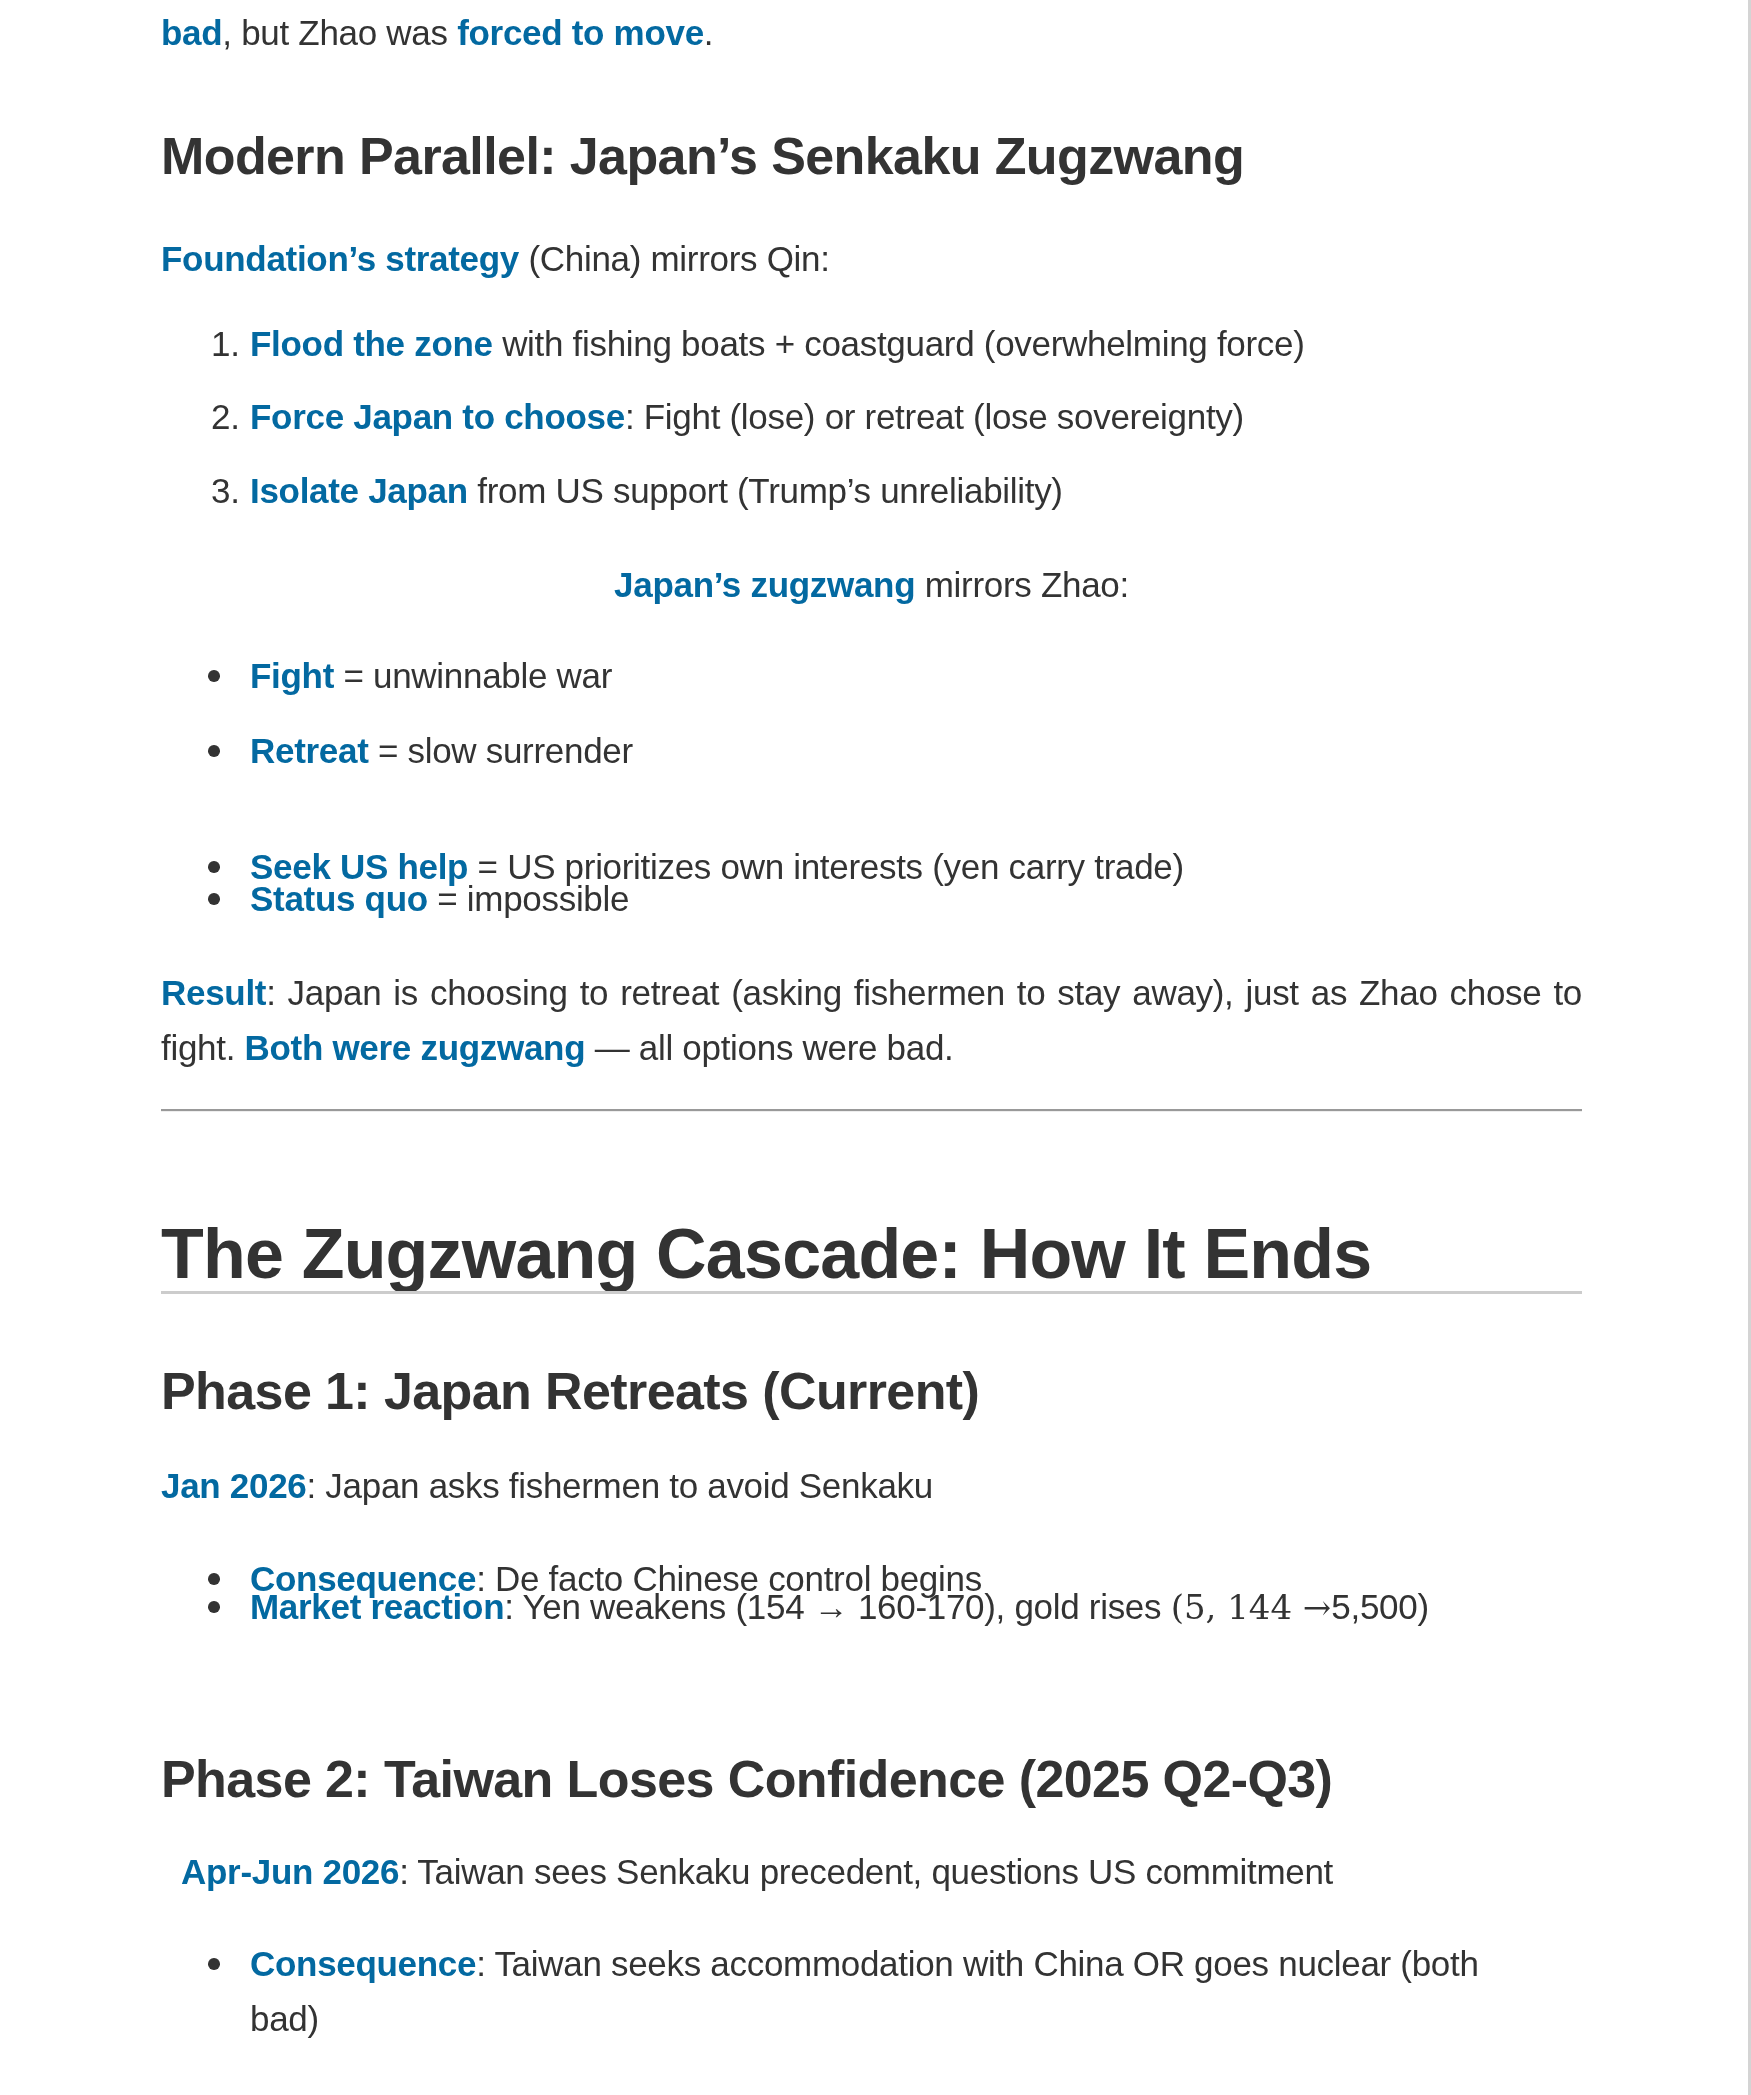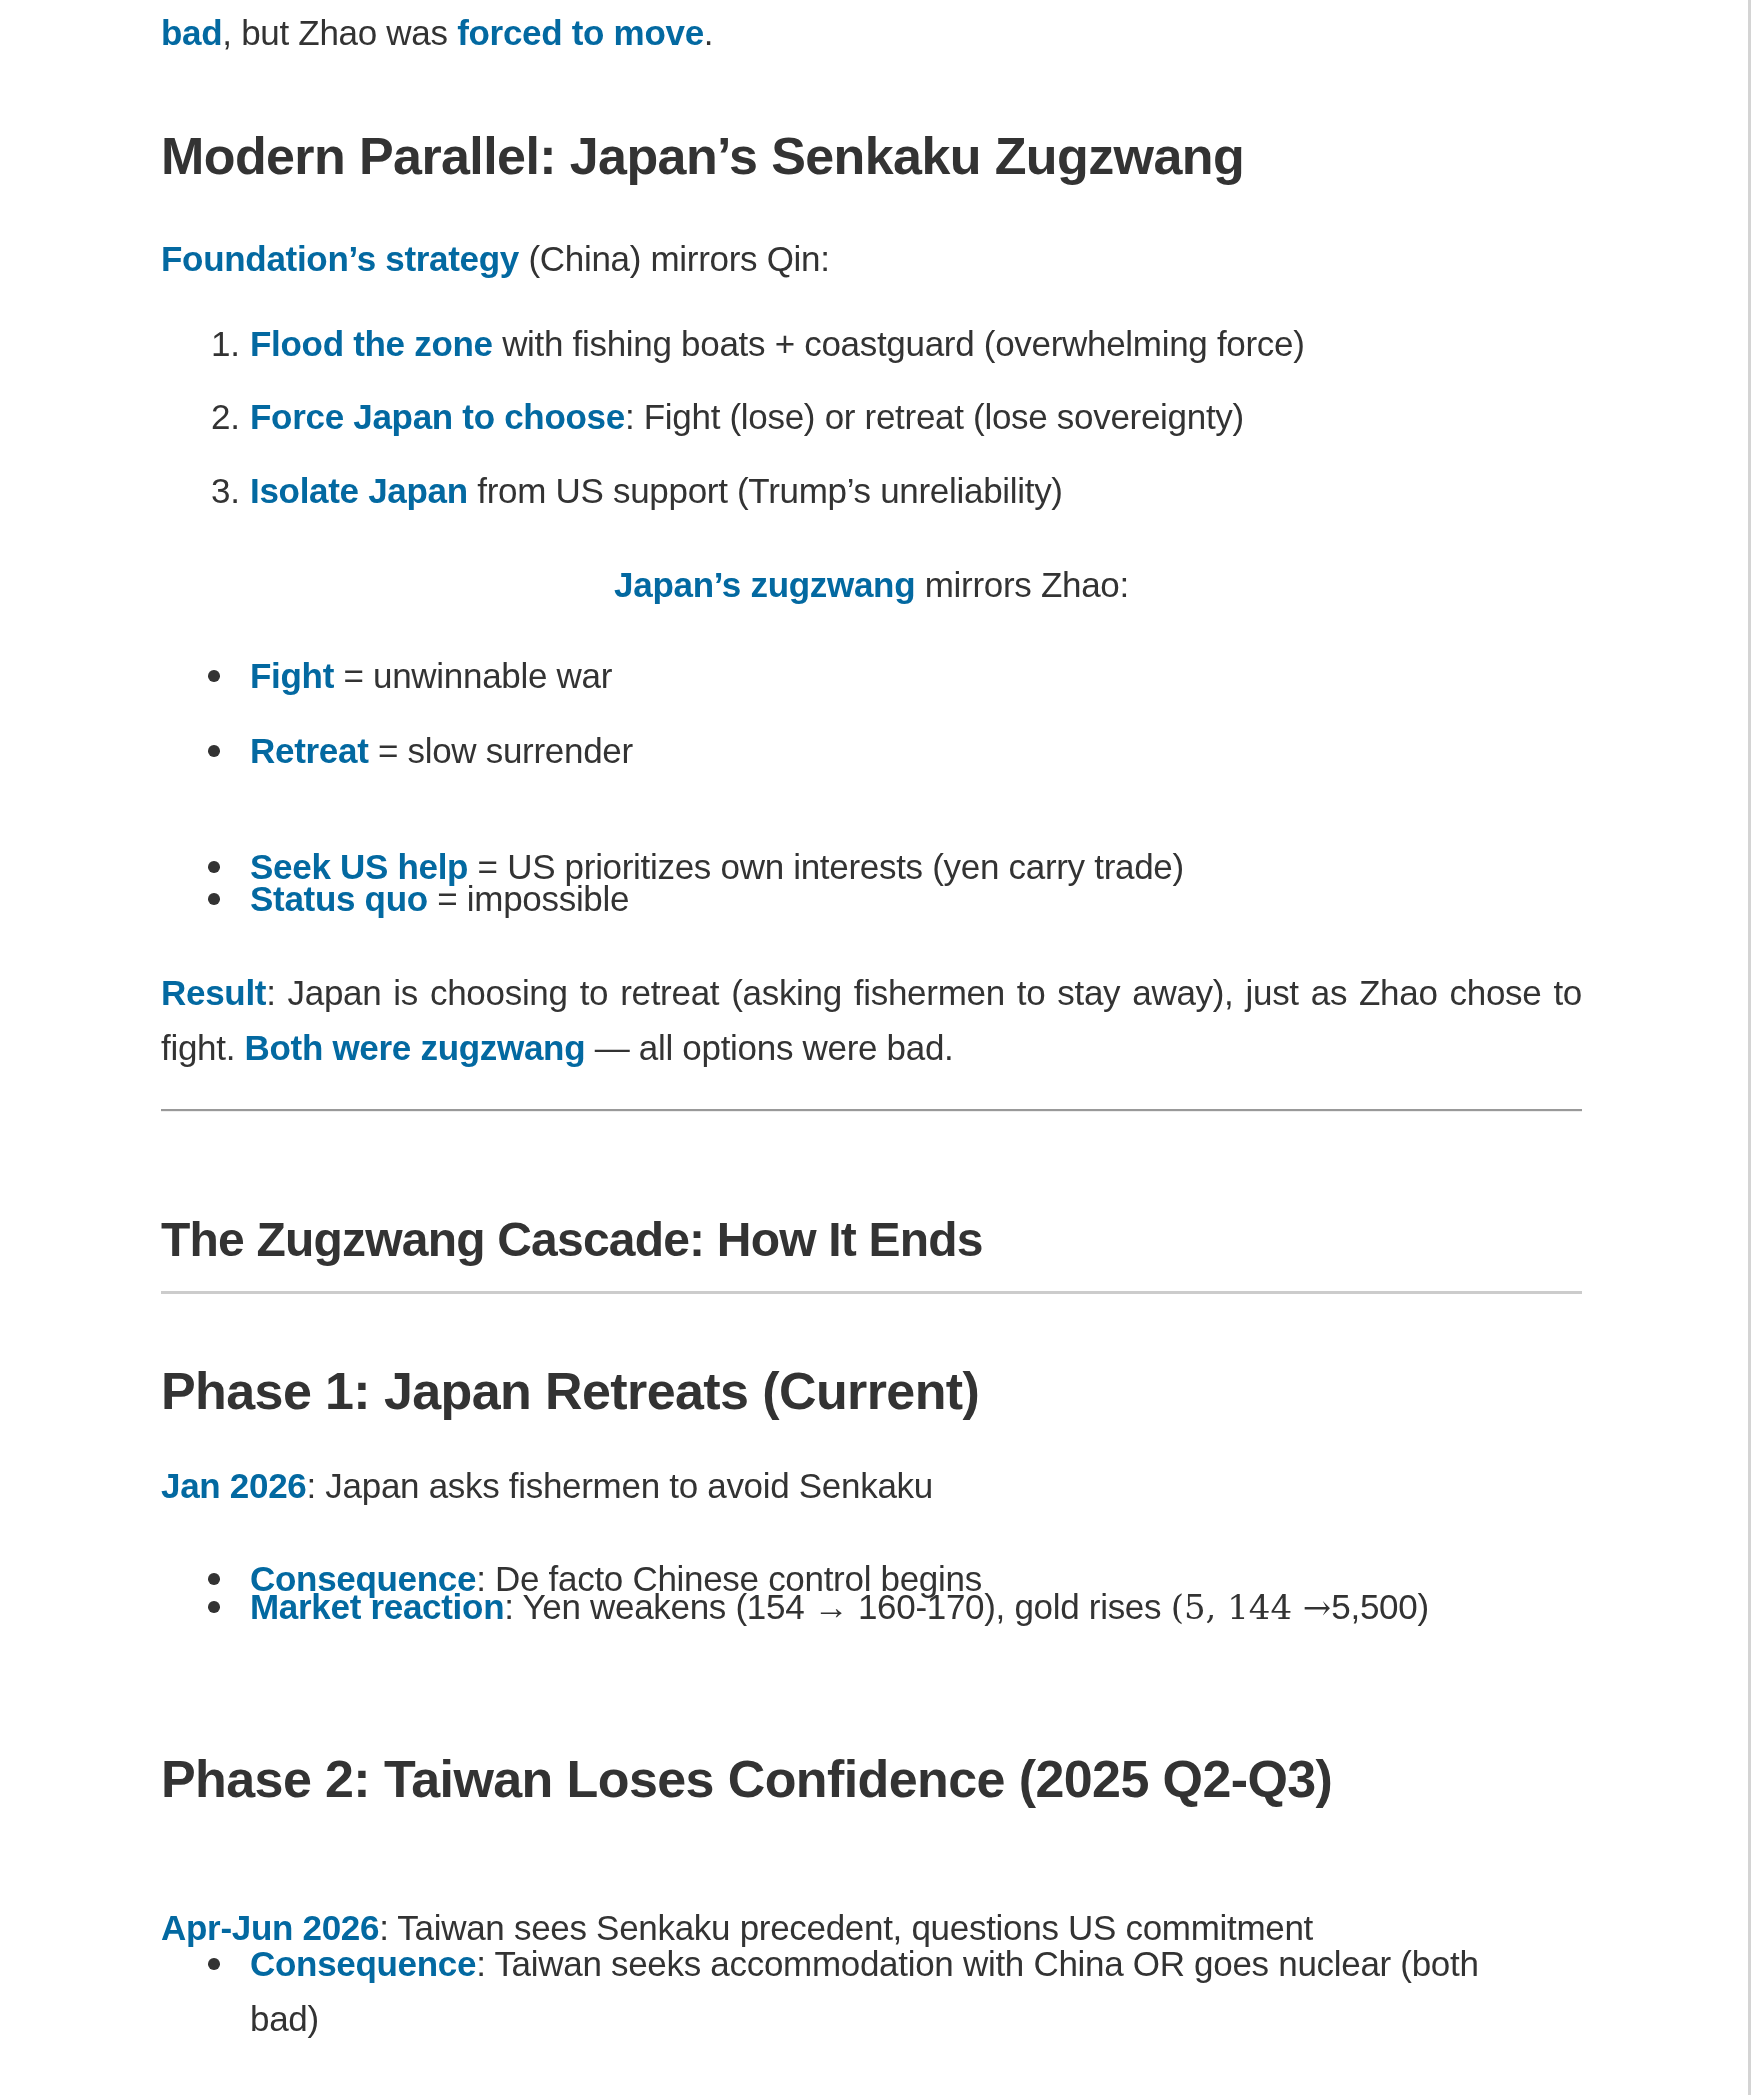--- a/index.html
+++ b/index.html
@@ -13,21 +13,21 @@
   }
   .content {
     position: absolute; left: 161px; top: 0; width: 1421px;
     font-size: 35px; line-height: 55px;
     letter-spacing: -0.3px;
   }
   .content b { font-weight: bold; color: #0369a1; }
   .block { position: absolute; left: 0; width: 1421px; margin: 0; }
   p.block { margin: 0; }
   .h3 { font-size: 52px; font-weight: bold; line-height: 58px; letter-spacing: -0.6px; }
-  .h2 { font-size: 48px; font-weight: bold; line-height: 73px; letter-spacing: -0.8px; }
+  .h2 { font-size: 70px; font-weight: bold; line-height: 73px; letter-spacing: -0.8px; margin-top: 15px; }
   .justify { text-align: justify; }
   .list { list-style: none; padding: 0; margin: 0; }
   .li { position: absolute; left: 89px; width: 1332px; }
   .marker-num { position: absolute; left: -39px; top: 0; }
   .marker-dot {
     position: absolute; left: -42px; top: 22px; width: 11.6px; height: 11.6px;
     border-radius: 50%; background: #333333;
   }
   .math { font-family: "DejaVu Serif", "Liberation Serif", serif; font-size: 34px; letter-spacing: 0; }
   .hr {
@@ -112,21 +112,21 @@
       <b>Consequence</b><span>: De facto Chinese control begins</span>
     </li>
     <li class="li" style="top:1579px;">
       <span class="marker-dot"></span>
       <b>Market reaction</b><span>: Yen weakens (154 → 160-170), gold rises </span><span class="math">(5, 144 →</span><span>5,500)</span>
     </li>
   </ul>
 
   <h3 class="block h3" style="top:1750px;">Phase 2: Taiwan Loses Confidence (2025 Q2-Q3)</h3>
 
-  <p class="block" style="top:1900px;">
+  <p class="block" style="top:1844px;margin-left:20px;">
     <b>Apr-Jun 2026</b><span>: Taiwan sees Senkaku precedent, questions US commitment</span>
   </p>
 
   <ul class="list">
     <li class="li" style="top:1936px; width:1274px;">
       <span class="marker-dot"></span>
       <b>Consequence</b><span>: Taiwan seeks accommodation with China OR goes nuclear (both bad)</span>
     </li>
   </ul>
 

